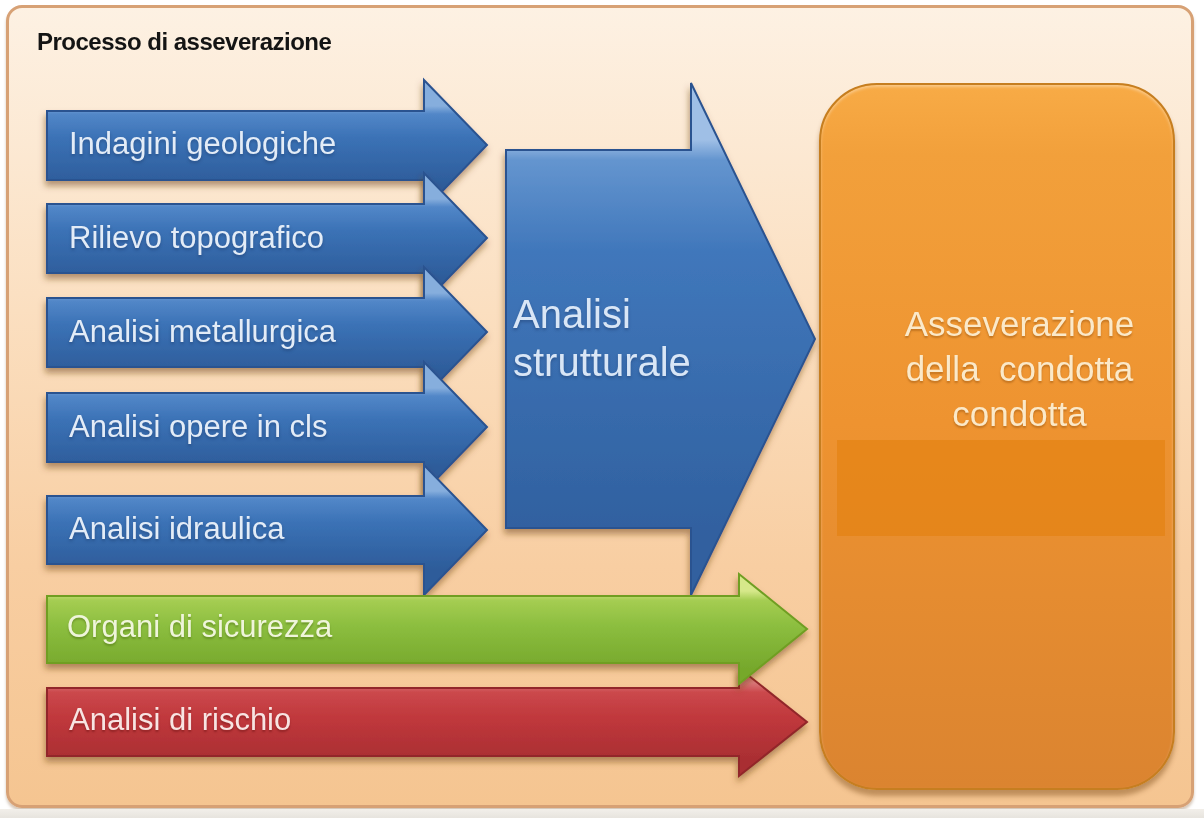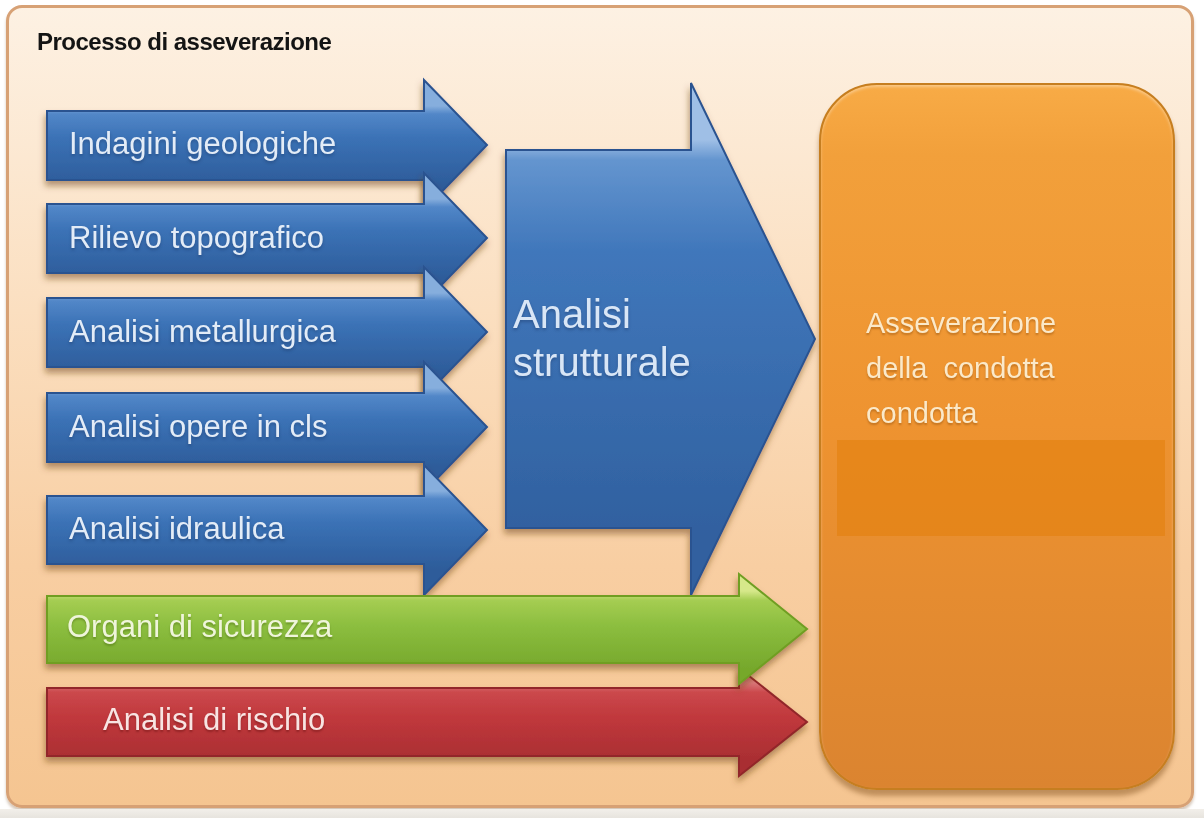--- a/index.html
+++ b/index.html
@@ -23,40 +23,40 @@
     font-size:24px;font-weight:bold;color:#141414;letter-spacing:-0.5px;
     white-space:nowrap;
   }
   svg.arrows{position:absolute;left:0;top:0;pointer-events:none;}
   .label{
     position:absolute;font-size:31px;color:#E3ECF7;white-space:nowrap;
     text-shadow:0 2px 3px rgba(20,40,80,0.35);
     transform:translateY(-52%);
   }
   .label.on-green{color:#EFF5DA;text-shadow:0 2px 2px rgba(60,90,10,0.40);}
-  .label.on-red{color:#F8E4E2;text-shadow:0 2px 2px rgba(100,15,15,0.45);margin-left:34px;}
+  .label.on-red{color:#F8E4E2;text-shadow:0 2px 2px rgba(100,15,15,0.45);}
   .central-label{
     position:absolute;left:504px;top:282px;
     font-size:40px;line-height:48px;color:#D9E6F6;
     text-shadow:0 2px 3px rgba(20,40,80,0.35);white-space:nowrap;
   }
   .central-label span{display:block;}
   .out-box{
     position:absolute;left:810px;top:75px;width:352px;height:703px;
     border:2px solid #C67E20;border-radius:58px;
     background:linear-gradient(180deg,#F8AB46 0%,#F2A03B 10%,#EE9330 48%,#DB8430 100%);
     box-shadow:0 6px 5px rgba(125,75,25,0.45), inset 0 2px 3px rgba(255,255,255,0.35);
   }
   .out-band{
     position:absolute;left:16px;top:355px;width:328px;height:96px;
     background:rgba(225,122,0,0.42);
   }
   .out-label{
-    position:absolute;left:0;right:0;top:216px;text-align:left;
-    font-size:29px;line-height:45px;color:#FBE9C9;
+    position:absolute;left:0;right:0;top:216px;text-align:center;
+    font-size:35px;line-height:45px;color:#FBE9C9;
     text-shadow:0 2px 2px rgba(140,75,10,0.45);
     padding-left:45px;
   }
   .out-label div{white-space:pre;}
 </style>
 </head>
 <body>
 
 <div class="slide">
 

